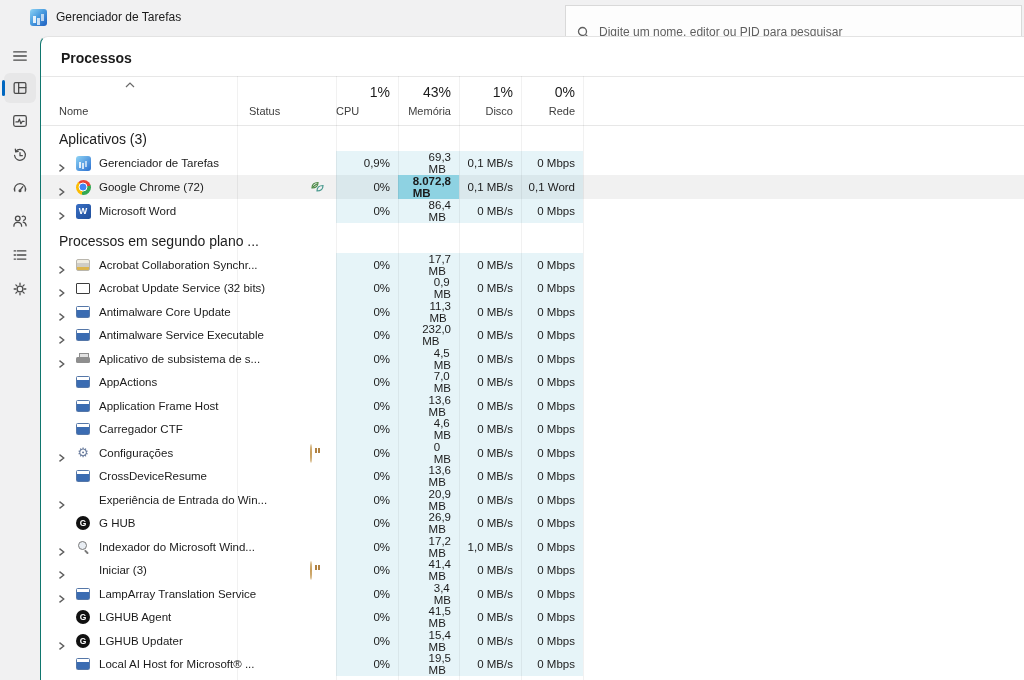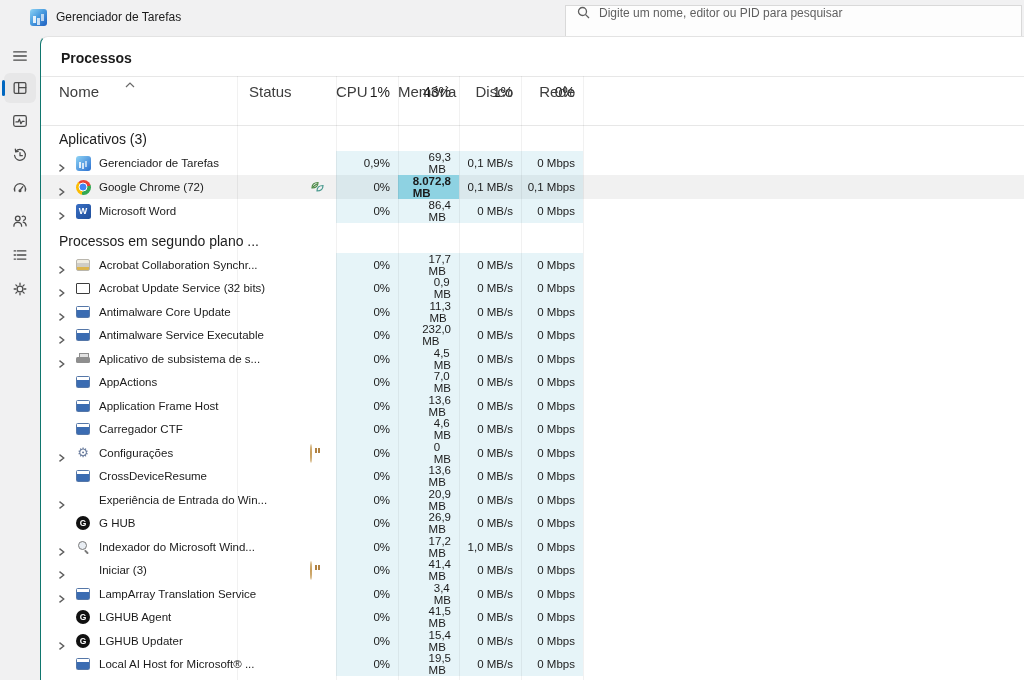--- a/index.html
+++ b/index.html
@@ -7,21 +7,21 @@
     font-family:"Liberation Sans", sans-serif; background:#f1f1f2; color:#1b1b1b; }
 
   
   .titlebar { position:absolute; left:0; top:0; width:1024px; height:36px; background:#f1f1f2; }
   .app-icon { position:absolute; left:30px; top:9px; width:17px; height:17px; border-radius:3px;
     background:linear-gradient(135deg,#8fd4f5 0%,#4a9de0 45%,#1f5fc0 100%); }
   .app-icon::after { content:""; position:absolute; left:3px; bottom:3px; width:3px; height:7px;
     background:rgba(255,255,255,.85); box-shadow:4px 2px 0 rgba(255,255,255,.75), 8px -2px 0 rgba(255,255,255,.65); }
   .win-title { position:absolute; left:56px; top:10px; font-size:12px; color:#1b1b1b; }
   .searchbox { position:absolute; left:565px; top:5px; width:457px; height:35px; background:#fdfdfd;
-    border:1px solid #d9d9d9; border-radius:0; display:flex; align-items:flex-start; }
+    border:1px solid #d9d9d9; border-radius:0; display:flex; align-items:flex-end; }
   .searchbox svg { margin:0 9px 0 11px; flex:none; }
   .searchbox input { border:none; outline:none; background:transparent; width:100%;
     font-family:"Liberation Sans",sans-serif; font-size:12px; color:#1b1b1b; }
   .searchbox input::placeholder { color:#5f5f5f; opacity:1; }
 
   
   .sidebar { position:absolute; left:0; top:36px; width:40px; height:644px; background:#f1f1f2; }
   .side-item { position:absolute; left:4px; width:32px; height:30px; border-radius:6px;
     display:flex; align-items:center; justify-content:center; cursor:pointer; }
   .side-item.selected { background:#e7e7e8; }
@@ -32,21 +32,21 @@
   
   .panel { position:absolute; left:40px; top:36px; width:984px; height:644px; background:#ffffff;
     border-top:1px solid #e3e3e3; border-left:1px solid #0f766e; border-top-left-radius:8px; overflow:hidden; }
   .page-title { position:absolute; left:20px; top:13px; font-size:14px; font-weight:700; color:#1b1b1b; }
 
   
   .vline { position:absolute; top:39px; bottom:0; width:1px; background:rgba(0,0,0,0.055); z-index:5; pointer-events:none; }
 
   .thead { position:absolute; left:0; top:39px; width:984px; height:50px;
     border-top:1px solid #e7e7e7; border-bottom:1px solid #e7e7e7; background:#fff; }
-  .th-label { position:absolute; bottom:25px; font-size:15px; color:#3d3d3d; }
+  .th-label { position:absolute; bottom:8px; font-size:11px; color:#3d3d3d; }
   .th-agg { position:absolute; top:7px; font-size:14px; color:#1b1b1b; text-align:right; }
   .sort-caret { position:absolute; left:84px; top:5px; }
 
   .rows { position:absolute; left:0; top:89px; width:984px; bottom:0; }
   .row { position:relative; width:984px; }
   .row.app-row { height:24px; }
   .row.bg-row { height:23.5px; }
   .row.sel { background:#f1f1f1; }
   .sect { position:relative; height:25px; display:flex; align-items:center; }
   .sect.pad { height:30px; align-items:flex-end; padding-bottom:4px; }
@@ -238,21 +238,21 @@
         </span>
     <span class="row-name">Google Chrome (72)</span>
     <span class="status-ic"><span class="st-leaf"><svg width="17" height="15" viewBox="0 0 17 15">
               <path d="M2,9 Q2,3.5 8,3.5 Q8,9 2,9 Z"></path>
               <path d="M7,12 Q7,6.5 13,6.5 Q13,12 7,12 Z" stroke="#4a9a8f"></path>
               <path d="M3,8 Q5,6 7,5"></path>
             </svg></span></span>
     <span class="cell c-cpu">0%</span>
     <span class="cell c-mem hot">8.072,8 MB</span>
     <span class="cell c-disk">0,1 MB/s</span>
-    <span class="cell c-net">0,1 Mbps</span>
+    <span class="cell c-net">0,1 Word</span>
   </div>
       <div class="row app-row">
     <span class="chev">
       <svg width="9" height="9" viewBox="0 0 8 8">
             <path d="M2.2,1 L6,4 L2.2,7"></path>
           </svg>
     </span>
     <span class="row-icon">
           <span class="ic ic-word">W</span>
         </span>

